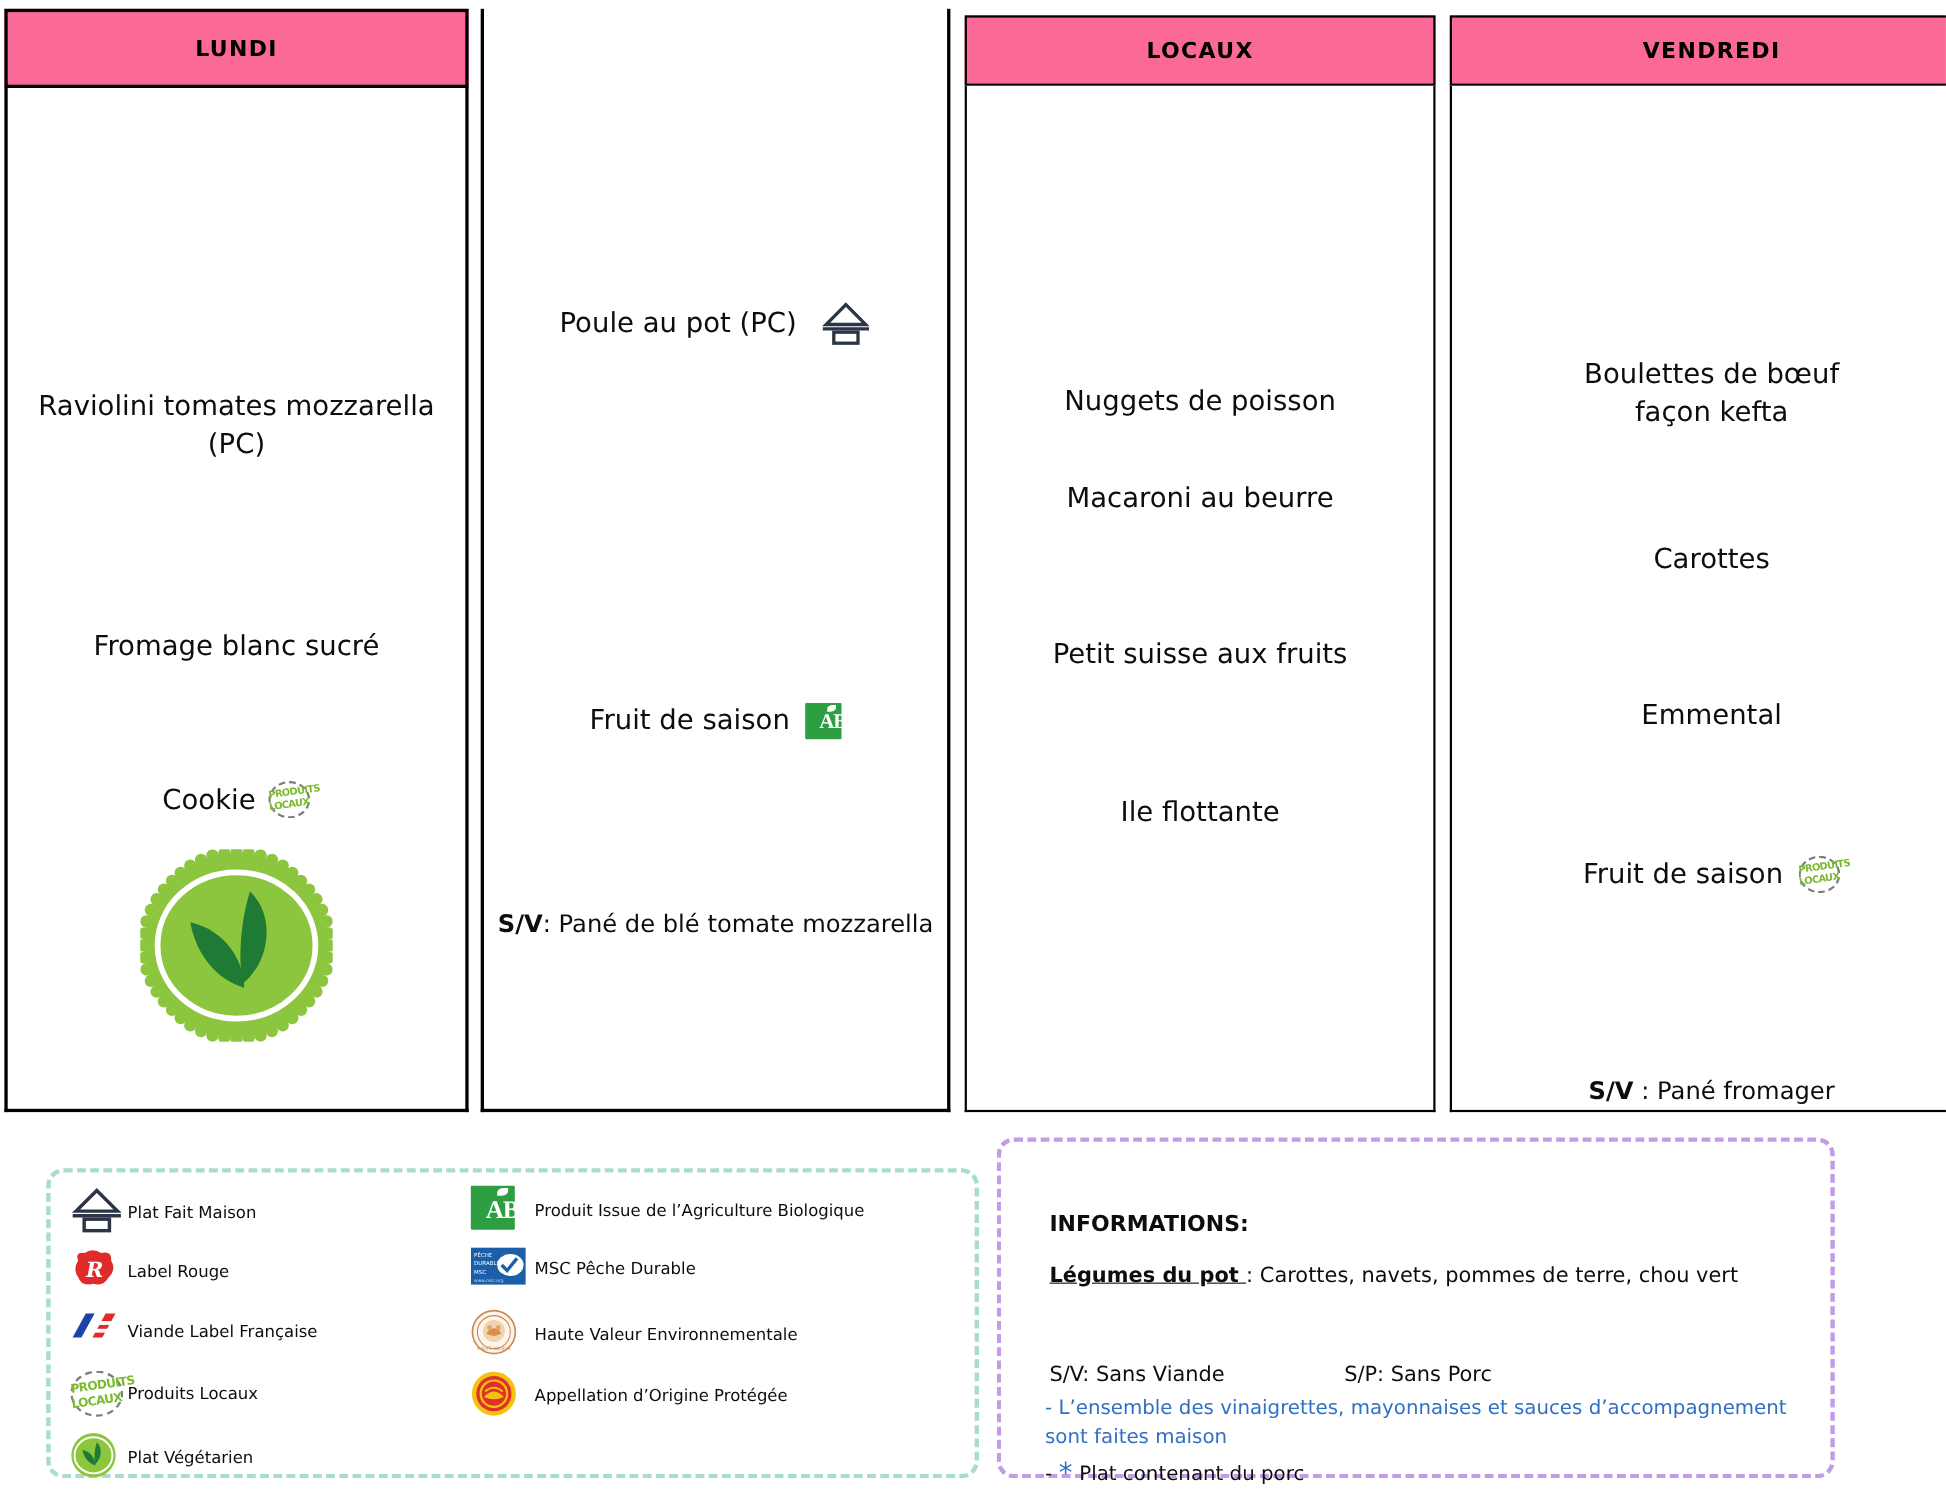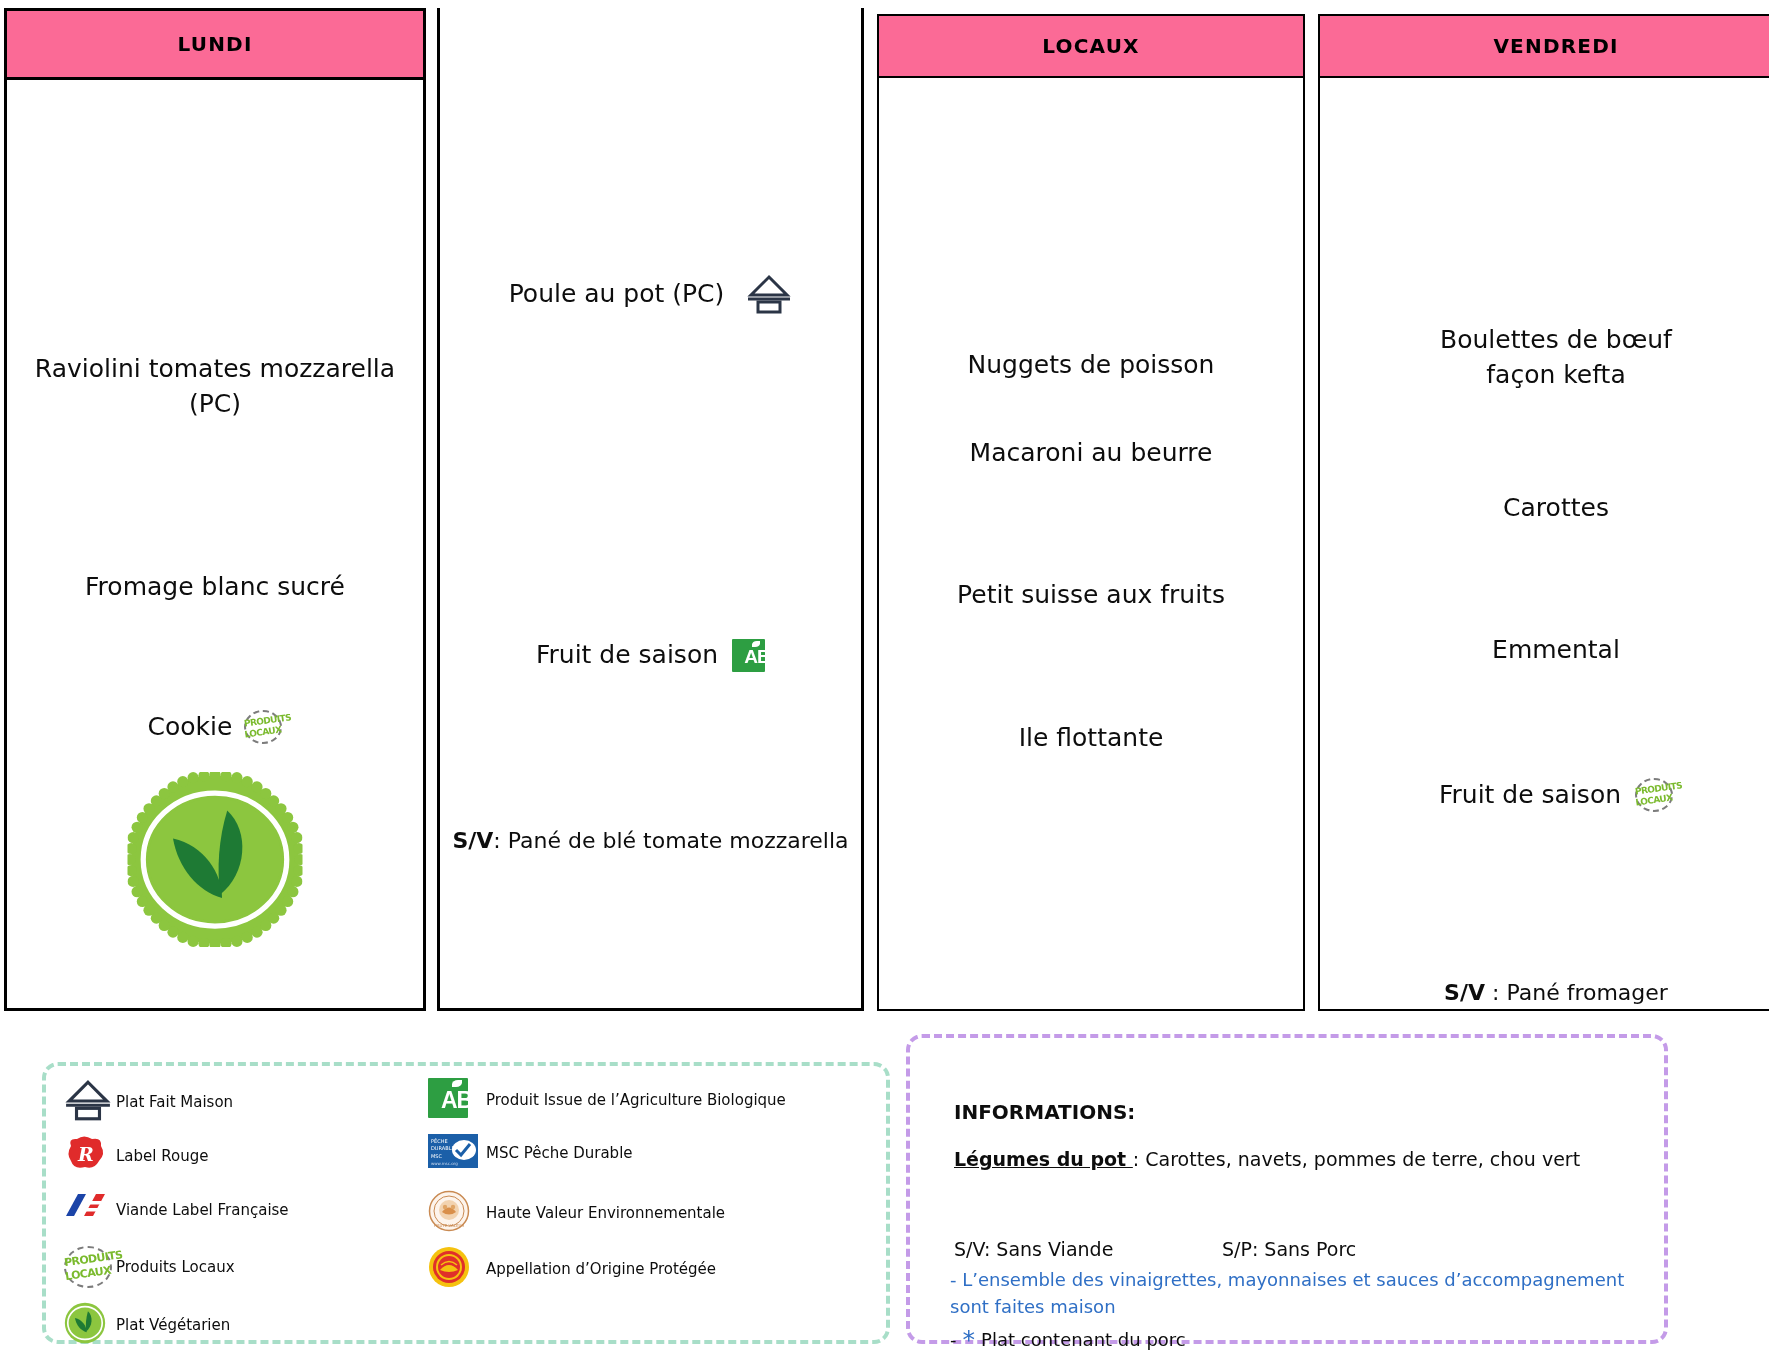--- a/index.html
+++ b/index.html
@@ -54,21 +54,21 @@
   .ico-maison svg { display: block; }
 
   
   .ab {
     background: #2d9e42; position: relative;
     display: inline-block; border-radius: 1px;
   }
   .ab .abtxt {
     position: absolute; inset: 0;
     color: #fff; font-weight: bold;
-    font-family: Liberation Sans, sans-serif;
+    font-family: Liberation Serif, serif;
     display: flex; align-items: center; justify-content: center;
     letter-spacing: -1px;
     padding-left: 17px;
   }
   .ab .leaf {
     position: absolute; background: #fff; border-radius: 60% 0 60% 0;
   }
 
   
   .pl { position: relative; display: inline-block; }

